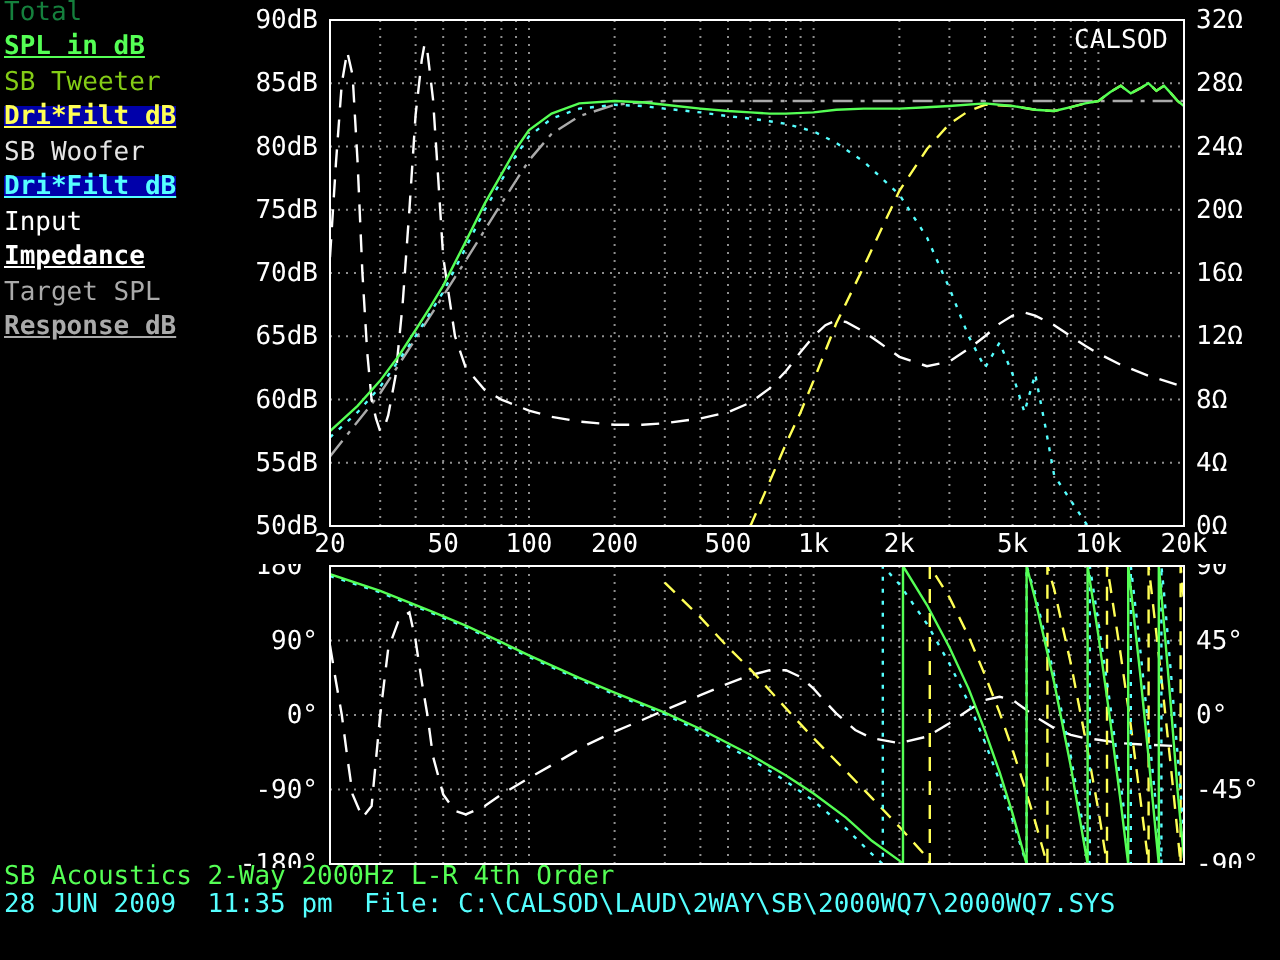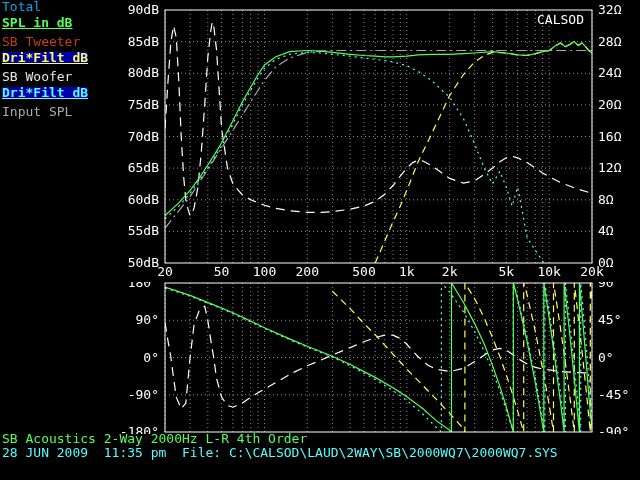--- a/index.html
+++ b/index.html
@@ -153,33 +153,38 @@
       <text x="598" y="154.0" text-anchor="start">-90°</text>
       <polyline points="165.0,40.7 168.0,58.9 170.9,75.5 173.6,96.2 176.3,115.2 181.2,126.8 185.8,121.0 190.1,75.5 194.1,42.4 199.6,27.5 204.7,24.2 207.8,38.3 210.9,58.9 213.7,75.5 216.5,96.2 221.6,115.2 227.5,123.5 232.9,125.2 242.4,121.0 250.7,115.2 264.5,107.0 280.7,97.8 293.5,90.4 307.3,83.8 321.1,78.0 332.4,73.0 350.2,65.6 364.0,59.8 375.2,55.6 384.8,53.1 393.0,53.1 400.3,56.5 406.8,62.3 412.7,68.9 418.1,74.7 427.6,83.0 435.9,87.1 449.7,89.6 463.5,86.3 474.7,79.6 484.3,73.0 492.5,68.0 499.8,66.4 506.3,68.0 512.2,72.2 517.6,76.3 527.1,82.1 535.4,85.4 542.6,87.1 549.2,87.9 560.4,89.6 574.2,90.4 592.0,91.2" fill="none" stroke="#ffffff" stroke-width="1.2" clip-path="url(#clipB)" stroke-dasharray="9 6"></polyline>
       <polyline points="332.4,9.3 350.2,26.7 364.0,41.6 375.2,52.7 384.8,63.1 393.0,72.2 406.8,87.1 423.0,103.6 435.9,116.9 449.7,131.4 463.5,146.7 464.9,150.0 464.9,1.0 474.7,16.7 484.3,36.2 492.5,55.6 499.8,74.3 506.3,92.9 512.2,111.1 517.6,128.9 522.5,146.3 523.7,150.0 523.7,1.0 527.1,12.6 535.4,49.8 542.6,86.7 549.2,123.1 553.5,150.0 553.5,1.0 555.0,10.1 560.4,45.7 565.4,80.9 570.0,116.1 574.2,149.2 574.3,150.0 574.3,1.0 578.2,34.9 582.0,68.9 585.5,102.0 588.8,134.7 590.3,150.0 590.3,1.0 592.0,18.8" fill="none" stroke="#ffff55" stroke-width="1.2" clip-path="url(#clipB)" stroke-dasharray="7 5"></polyline>
       <polyline points="165.0,6.0 190.1,14.2 215.1,24.2 232.9,31.6 250.7,39.9 264.5,46.5 289.6,57.7 307.3,65.2 332.4,75.1 350.2,83.8 364.0,91.2 375.2,97.4 393.0,108.6 406.8,118.5 423.0,132.2 435.9,145.0 441.4,150.0 441.4,1.0 449.7,10.1 463.5,30.0 474.7,49.8 484.3,69.3 492.5,89.2 499.8,108.6 506.3,128.1 512.2,146.7 513.3,150.0 513.3,1.0 517.6,15.1 527.1,55.6 535.4,96.2 542.6,136.8 544.9,150.0 544.9,1.0 549.2,29.1 555.0,69.7 560.4,110.3 565.4,150.0 565.4,1.0 570.0,41.6 574.2,82.1 578.2,122.7 580.7,150.0 580.7,1.0 582.0,14.2 585.5,54.8 588.8,95.4 592.0,135.5" fill="none" stroke="#55ffff" stroke-width="1.2" clip-path="url(#clipB)" stroke-dasharray="2 4"></polyline>
       <polyline points="165.0,5.1 190.1,13.4 215.1,23.4 232.9,30.8 250.7,39.1 264.5,45.7 289.6,56.9 307.3,64.3 332.4,74.3 350.2,82.5 364.0,89.6 375.2,95.4 393.0,105.7 406.8,114.8 423.0,126.8 435.9,138.4 449.7,148.3 451.5,150.0 451.5,1.0 463.5,20.5 474.7,41.6 484.3,62.3 492.5,83.4 499.8,104.1 506.3,124.8 513.3,150.0 513.3,1.0 517.6,17.6 527.1,59.4 535.4,101.2 542.6,143.0 543.8,150.0 543.8,1.0 549.2,35.8 555.0,77.6 560.4,119.4 564.1,150.0 564.1,1.0 565.4,12.2 570.0,54.0 574.2,95.8 578.2,137.6 579.4,150.0 579.4,1.0 582.0,30.0 585.5,71.8 588.8,113.6 592.0,147.1" fill="none" stroke="#55ff55" stroke-width="1.2" clip-path="url(#clipB)"></polyline>
       <rect x="165" y="1" width="427" height="149" fill="none" stroke="#ffffff" stroke-width="1"></rect>
     </svg>
 
   <div id="legend">
       <div class="lg-group">
-        <div class="lg-line" style="color: #0ea5e9;">Total</div>
+        <div class="lg-line" style="color: #15803d;">Total</div>
         <div><span class="lg-line lg2" style="color: rgb(85, 255, 85);">SPL in dB</span></div>
       </div>
       <div class="lg-group">
-        <div class="lg-line" style="color: #c2410c;">SB Tweeter</div>
+        <div class="lg-line" style="color: #84cc16;">SB Tweeter</div>
         <div><span class="lg-line lg2" style="color: rgb(255, 255, 85); background: rgb(0, 0, 170);">Dri*Filt dB</span></div>
       </div>
       <div class="lg-group">
         <div class="lg-line" style="color: #e5e5e5;">SB Woofer</div>
         <div><span class="lg-line lg2" style="color: rgb(85, 255, 255); background: rgb(0, 0, 170);">Dri*Filt dB</span></div>
       </div>
       <div class="lg-group">
-        <div class="lg-line" style="color: rgb(170, 170, 170);">Input SPL</div>
+        <div class="lg-line" style="color: rgb(255, 255, 255);">Input</div>
+        <div><span class="lg-line lg2" style="color: rgb(255, 255, 255);">Impedance</span></div>
+      </div>
+      <div class="lg-group">
+        <div class="lg-line" style="color: rgb(170, 170, 170);">Target SPL</div>
+        <div><span class="lg-line lg2" style="color: rgb(170, 170, 170);">Response dB</span></div>
       </div>
     </div>
 
   <div id="footer-notes">
     <div class="fl green">SB Acoustics 2-Way 2000Hz L-R 4th Order</div>
   </div>
   <div id="status-line" class="fl cyan">28 JUN 2009  11:35 pm  File: C:\CALSOD\LAUD\2WAY\SB\2000WQ7\2000WQ7.SYS</div>
 
 </div>
 

